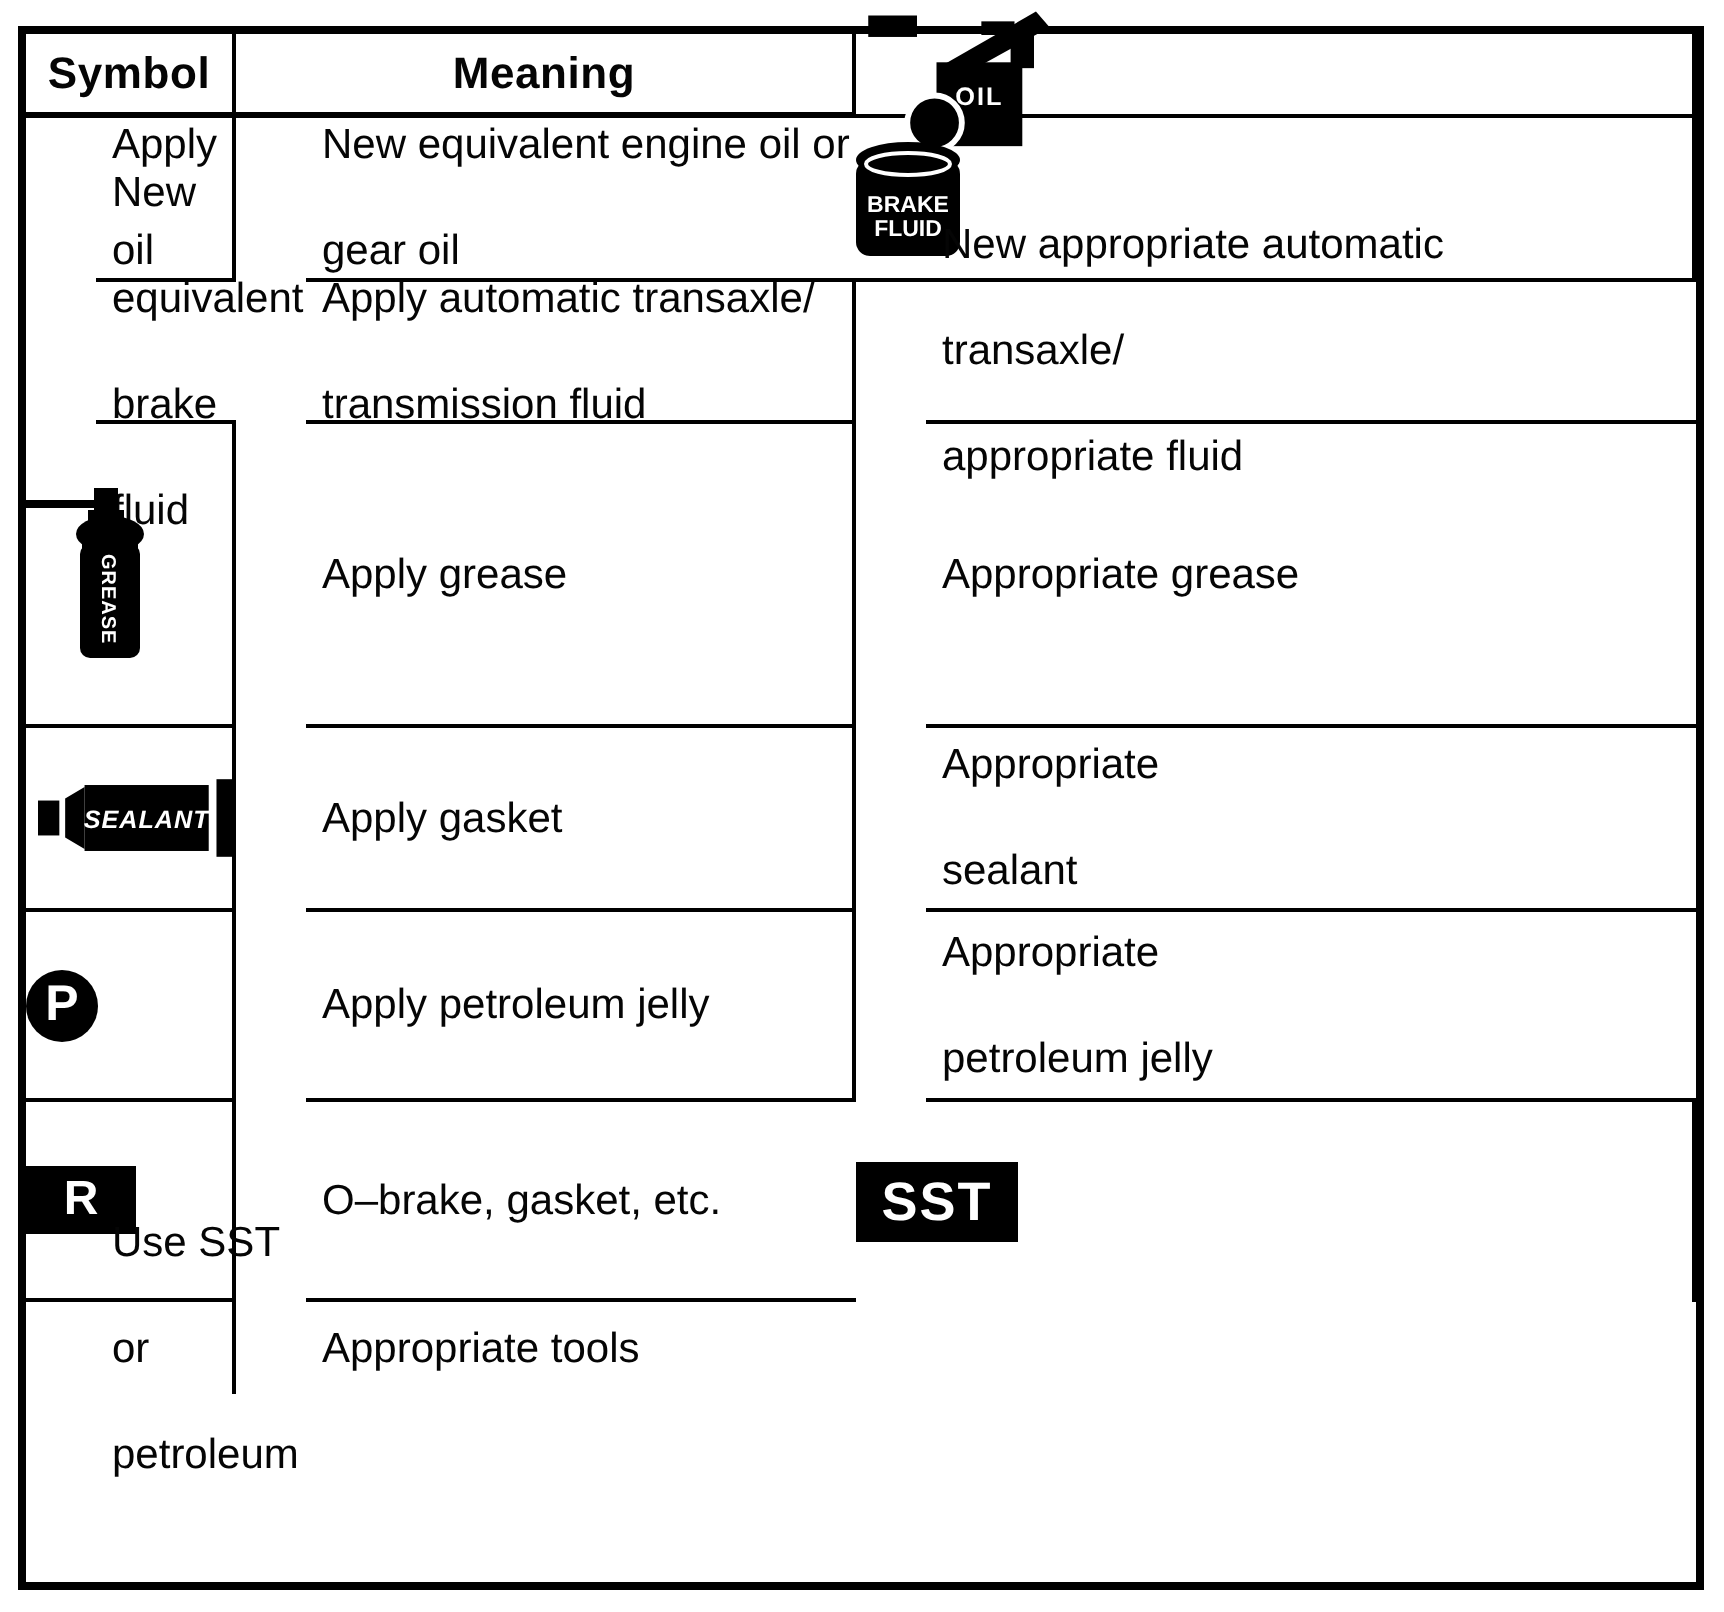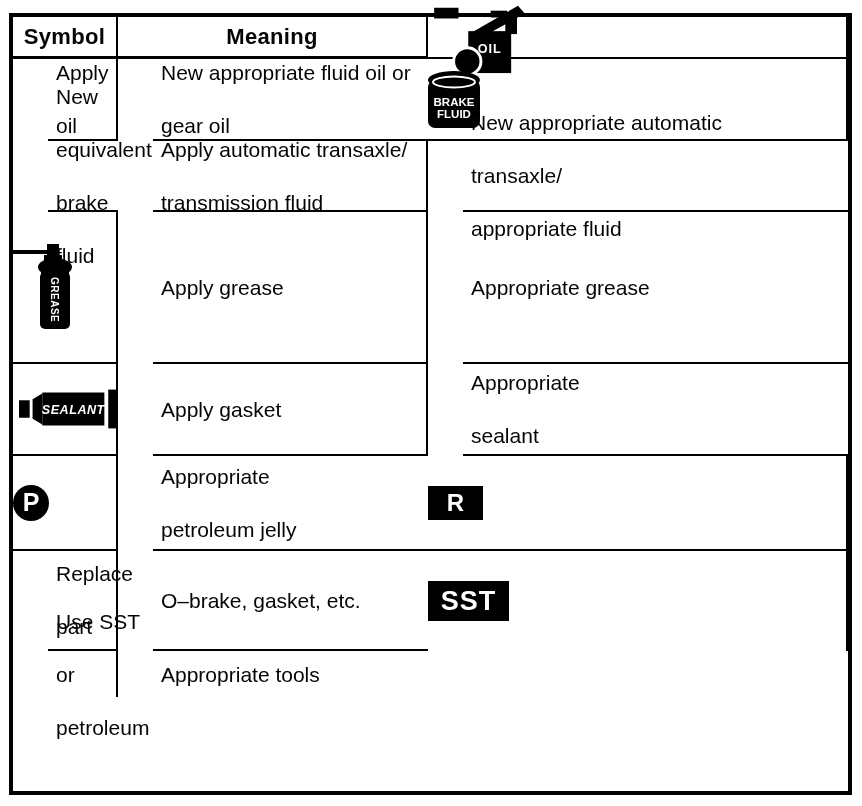--- a/index.html
+++ b/index.html
@@ -45,21 +45,21 @@
         <rect class="ic-fill" x="40" y="34" width="44" height="43"></rect>
         <circle cx="39" cy="65" r="14" fill="#000" stroke="#fff" stroke-width="3"></circle>
         <rect class="ic-fill" x="5" y="10" width="25" height="11"></rect>
         <rect class="ic-fill" x="63" y="13" width="17" height="7"></rect>
         <rect class="ic-fill" x="78" y="16" width="12" height="21"></rect>
         <polygon class="ic-fill" points="44,35 91,8 98,16 60,37"></polygon>
         <text class="ic-label" x="62" y="56" font-size="13" text-anchor="middle" letter-spacing="1">OIL</text>
       </svg>
     </div>
     <div class="cell c2 rb txt">Apply oil</div>
-    <div class="cell c3 rb txt">New appropriate fluid oil or gear oil</div>
+    <div class="cell c3 rb txt">New equivalent engine oil or gear oil</div>
 
     <div class="cell c1 rb sym icon">
       <svg width="52" height="57" viewBox="0 0 52 57">
         <rect class="ic-fill" x="0" y="9" width="52" height="48" rx="7"></rect>
         <ellipse class="ic-fill" cx="26" cy="9" rx="26" ry="9"></ellipse>
         <ellipse cx="26" cy="11" rx="21" ry="5.5" fill="none" stroke="#fff" stroke-width="2"></ellipse>
         <text class="ic-label" x="26" y="35" font-size="11.5" text-anchor="middle">BRAKE</text>
         <text class="ic-label" x="26" y="47" font-size="11.5" text-anchor="middle">FLUID</text>
       </svg>
     </div>
@@ -94,27 +94,27 @@
         <text class="ic-label" x="56" y="25" font-size="13" text-anchor="middle" font-style="italic" letter-spacing="0.5">SEALANT</text>
       </svg>
     </div>
     <div class="cell c2 rb txt">Apply gasket</div>
     <div class="cell c3 rb txt">Appropriate
 sealant</div>
 
     <div class="cell c1 rb sym">
       <div class="badge badge-p">P</div>
     </div>
+    <div class="cell c2 rb txt">Apply petroleum jelly</div>
     <div class="cell c3 rb txt">Appropriate
 petroleum jelly</div>
 
     <div class="cell c1 rb sym">
       <div class="badge badge-r">R</div>
     </div>
-    <div class="cell c2 rb txt">Replace part</div>
     <div class="cell c3 rb txt">O–brake, gasket, etc.</div>
 
     <div class="cell c1 sym">
       <div class="badge badge-sst">SST</div>
     </div>
     <div class="cell c2 txt">Use SST or
 petroleum</div>
     <div class="cell c3 txt">Appropriate tools</div>
 
   </div>

